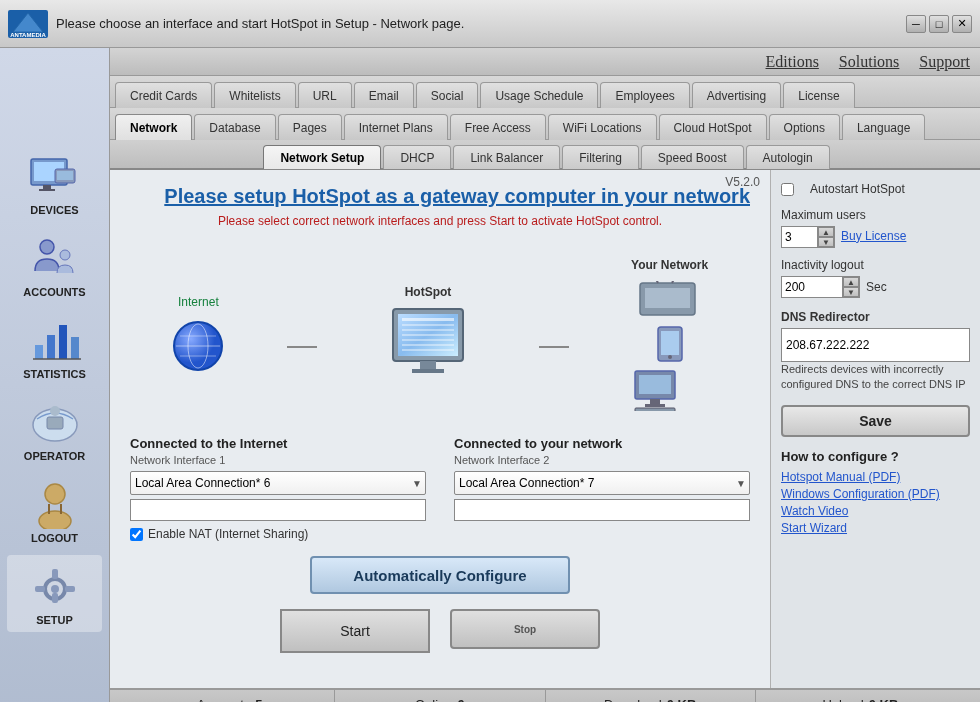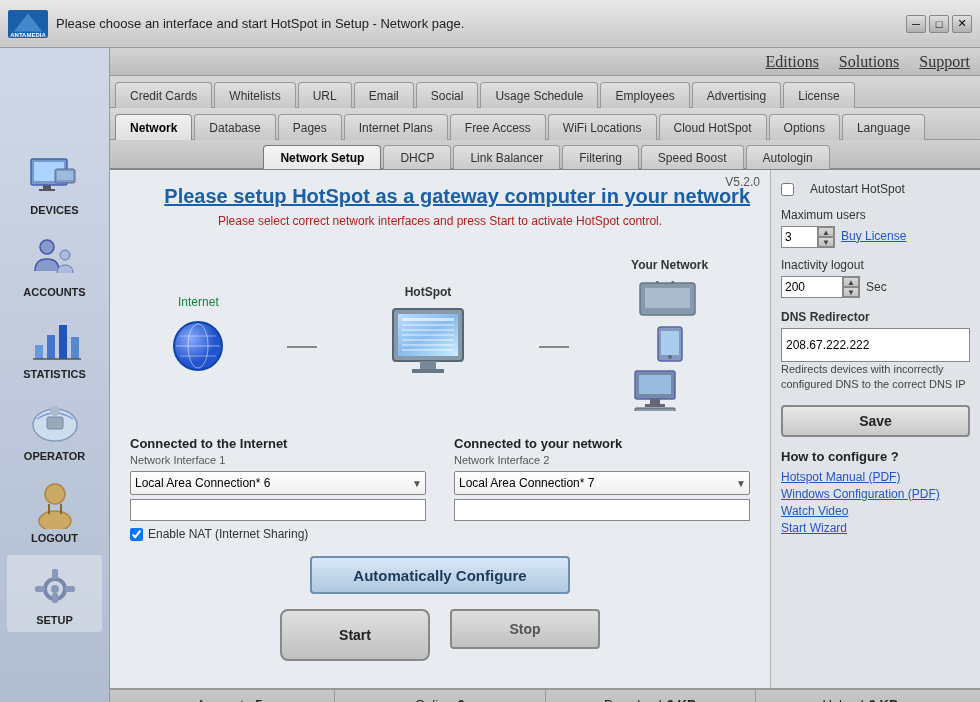--- a/index.html
+++ b/index.html
@@ -167,30 +167,30 @@
       display: block; margin: 0 auto 15px;
       width: 260px; height: 38px;
       background: linear-gradient(to bottom, #d8e8f8, #b0c8e0);
       border: 2px solid #7090b0;
       border-radius: 4px; cursor: pointer;
       font-size: 15px; font-weight: bold; color: #1a3a5a;
     }
 
     .action-buttons { display: flex; gap: 20px; justify-content: center; }
     .start-btn {
-      width: 150px; height: 52px;
+      width: 150px; height: 44px;
       background: linear-gradient(to bottom, #e0e0e0, #c0c0c0);
-      border: 2px solid #888; border-radius: 8px;
-      cursor: pointer; font-size: 14px; font-weight: bold; color: #222;
+      border: 2px solid #888; border-radius: 0;
+      cursor: pointer; font-size: 14px; font-weight: normal; color: #222;
     }
     .stop-btn {
       width: 150px; height: 40px;
       background: linear-gradient(to bottom, #e0e0e0, #c0c0c0);
       border: 2px solid #888; border-radius: 4px;
-      cursor: pointer; font-size: 14px; font-weight: bold; color: #555;
+      cursor: pointer; font-size: 10px; font-weight: bold; color: #555;
     }
 
     
     .version-label { position: absolute; top: 5px; right: 10px; font-size: 12px; color: #555; }
     .right-label { font-size: 12px; color: #333; }
     .spin-btn {
       width: 16px; height: 10px;
       background: linear-gradient(to bottom, #d8d8d8, #c0c0c0);
       border: 1px solid #888; cursor: pointer;
       display: flex; align-items: center; justify-content: center;

